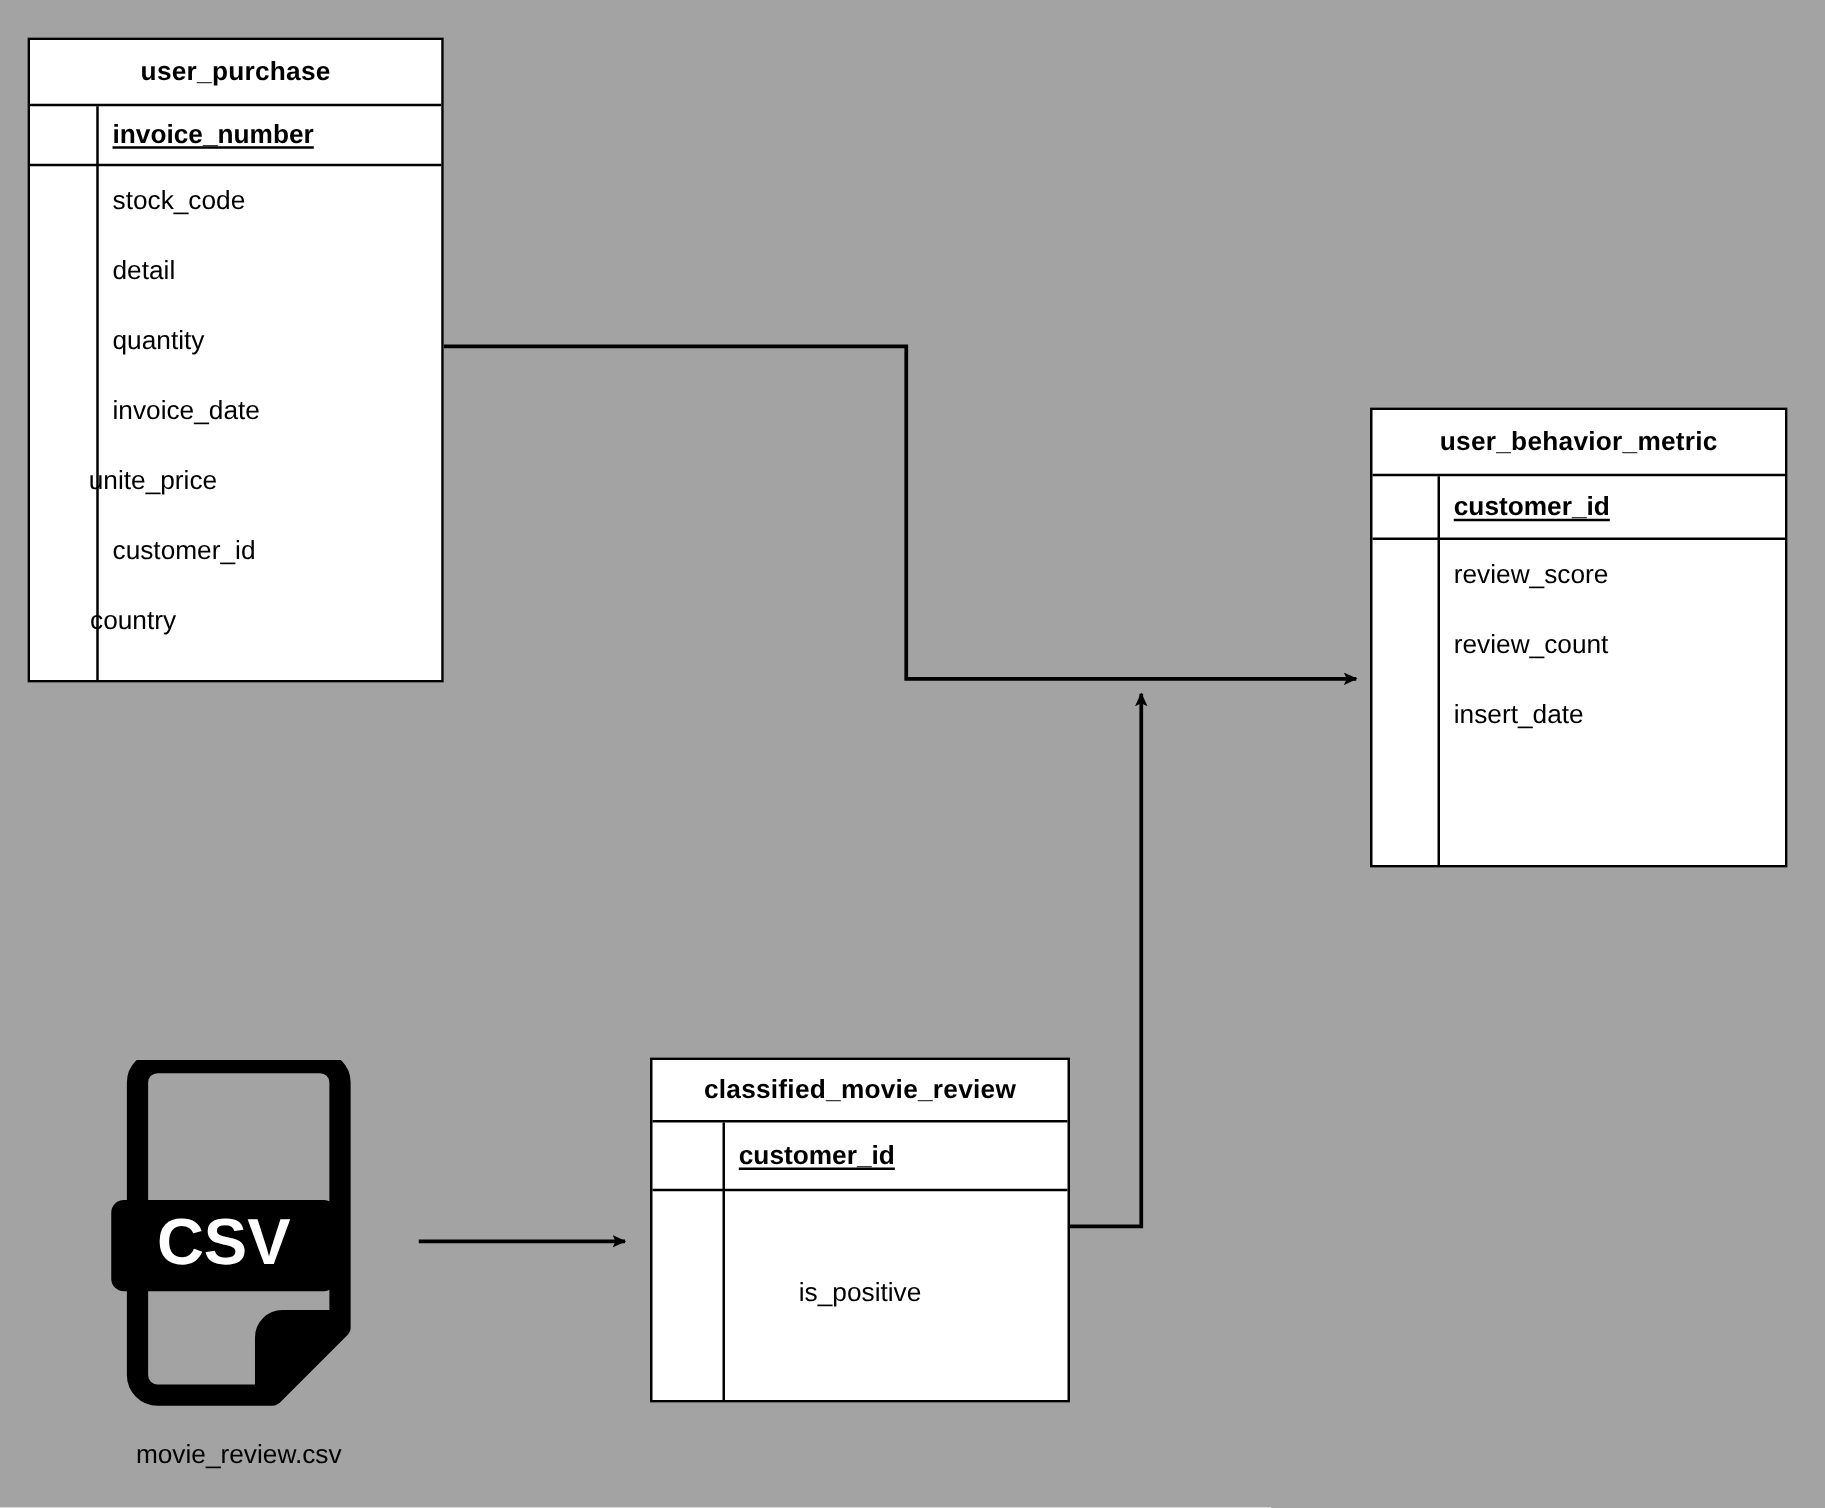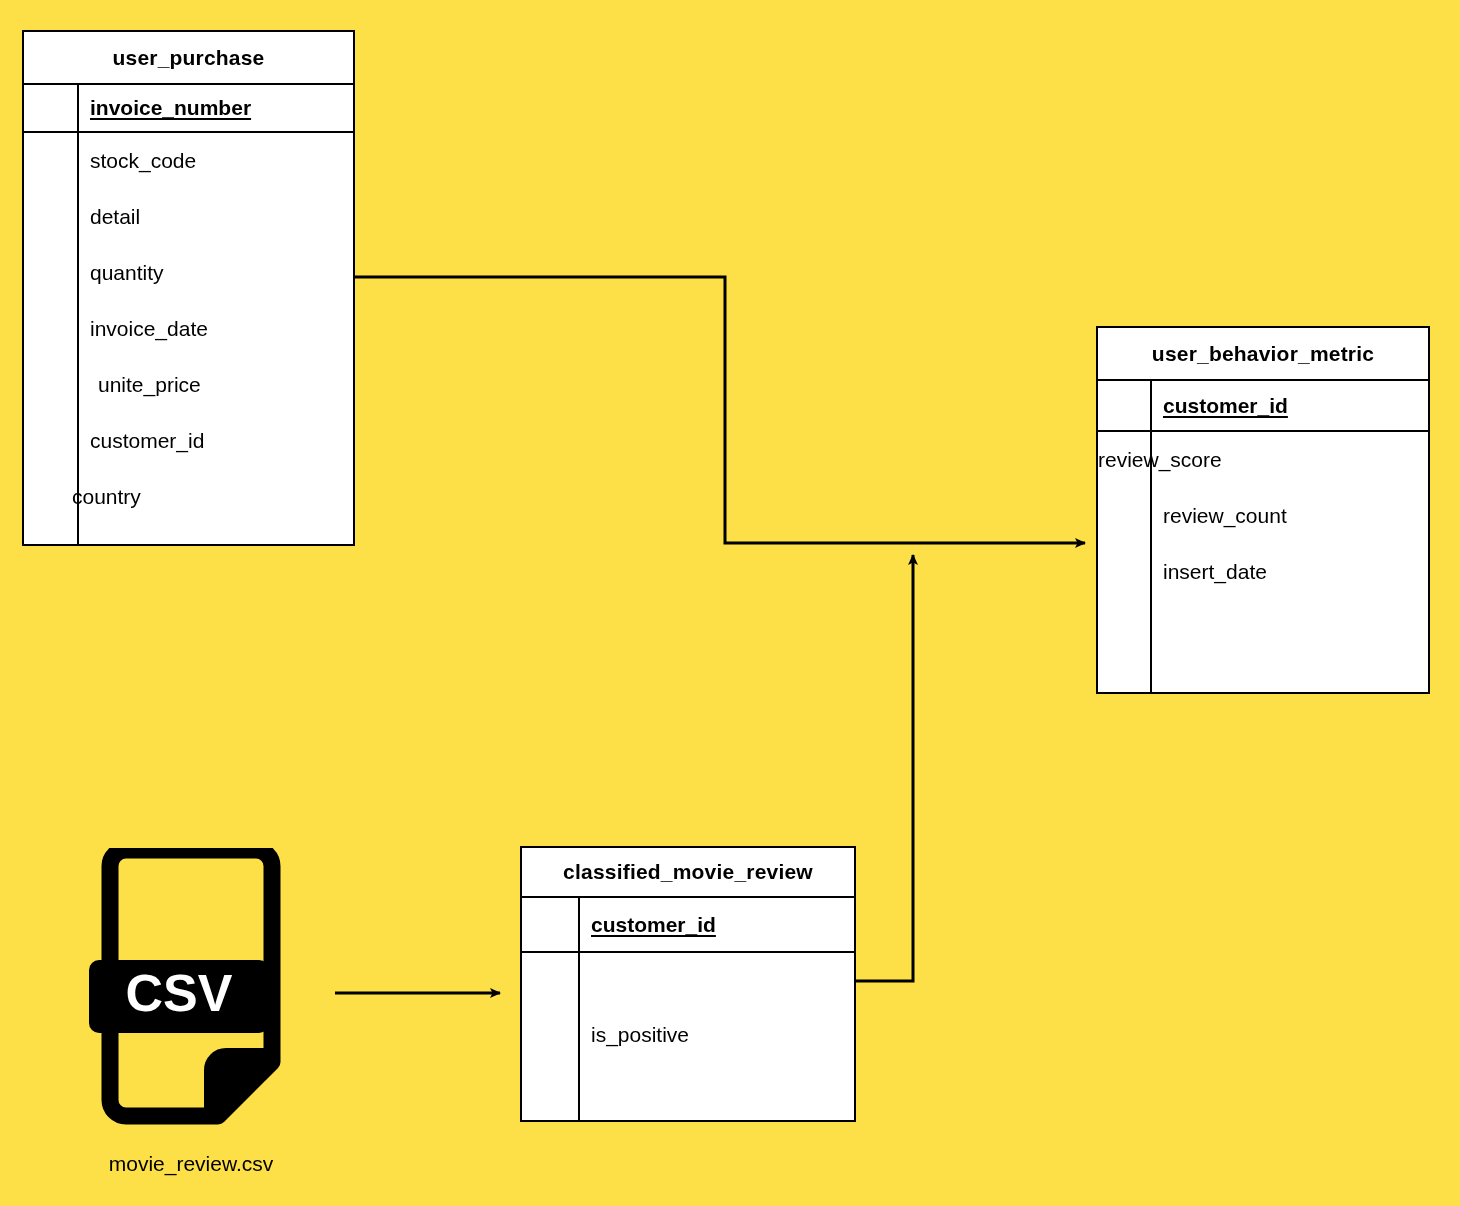--- a/index.html
+++ b/index.html
@@ -9,21 +9,21 @@
     background: #ffffff;
   }
   body {
     font-family: "Liberation Sans", sans-serif;
     color: #000000;
   }
   #canvas {
     position: relative;
     width: 1460px;
     height: 1206px;
-    background: #fde047;
+    background: #a3a3a3;
     overflow: hidden;
   }
 
   
   .entity {
     position: absolute;
     box-sizing: border-box;
     border: 2px solid #000000;
     background: #ffffff;
   }
@@ -135,59 +135,59 @@
       </div>
       <div class="attr-row" style="height:56px; padding-left:66px;">
         <span class="attr-label">detail</span>
       </div>
       <div class="attr-row" style="height:56px; padding-left:66px;">
         <span class="attr-label">quantity</span>
       </div>
       <div class="attr-row" style="height:56px; padding-left:66px;">
         <span class="attr-label">invoice_date</span>
       </div>
-      <div class="attr-row" style="height:56px; padding-left:74px;">
+      <div class="attr-row" style="height:56px; padding-left:47px;">
         <span class="attr-label">unite_price</span>
       </div>
       <div class="attr-row" style="height:56px; padding-left:66px;">
         <span class="attr-label">customer_id</span>
       </div>
       <div class="attr-row" style="height:56px; padding-left:48px;">
         <span class="attr-label">country</span>
       </div>
     </div>
   </div>
 
   <div class="entity" style="left:1096px; top:326px; width:334px; height:368px;">
     <div class="entity-title" style="height:53px;">user_behavior_metric</div>
     <div class="entity-body" style="height:311px;">
       <div class="gutter-line" style="left:52px;"></div>
       <div class="pk-row" style="height:51px; padding-left:65px;">
         <span class="pk-label">customer_id</span>
       </div>
-      <div class="attr-row" style="height:56px; ">
+      <div class="attr-row" style="height:56px; padding-left:65px;">
         <span class="attr-label">review_score</span>
       </div>
       <div class="attr-row" style="height:56px; padding-left:65px;">
         <span class="attr-label">review_count</span>
       </div>
       <div class="attr-row" style="height:56px; padding-left:65px;">
         <span class="attr-label">insert_date</span>
       </div>
     </div>
   </div>
 
   <div class="entity" style="left:520px; top:846px; width:336px; height:276px;">
     <div class="entity-title" style="height:50px;">classified_movie_review</div>
     <div class="entity-body" style="height:222px;">
       <div class="gutter-line" style="left:56px;"></div>
       <div class="pk-row" style="height:55px; padding-left:69px;">
         <span class="pk-label">customer_id</span>
       </div>
-      <div class="attr-row" style="height:163px; padding-left:69px; align-items:center;">
+      <div class="attr-row" style="height:163px; padding-left:69px; align-items:center;margin-left:48px;">
         <span class="attr-label">is_positive</span>
       </div>
     </div>
   </div>
 
   <div class="csv-icon" style="left:88px; top:848px; width:206px; height:284px;">
     <svg width="206" height="284" viewBox="0 0 206 284" xmlns="http://www.w3.org/2000/svg">
 
       <path d="M22,18 a16,16 0 0 1 16,-16 L168,2 a16,16 0 0 1 16,16
                L184,214 L130,268 L38,268 a16,16 0 0 1 -16,-16 Z" fill="none" stroke="#000000" stroke-width="17" stroke-linejoin="round"></path>

